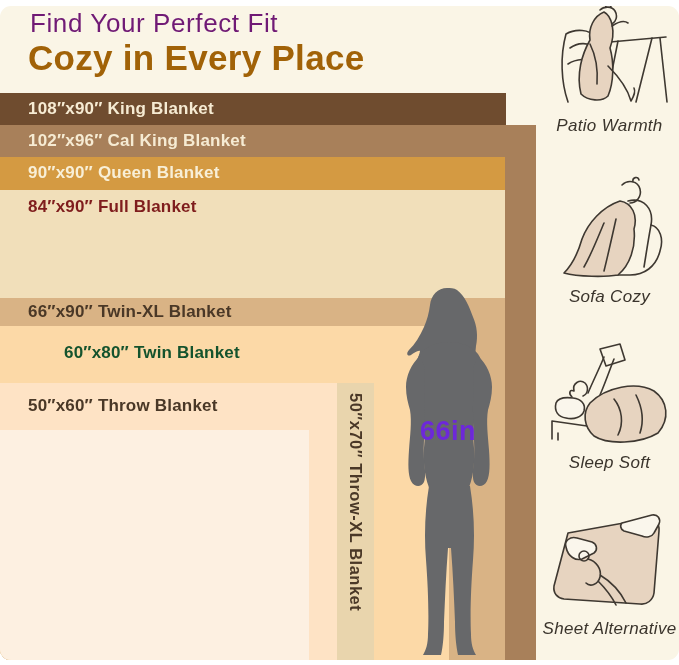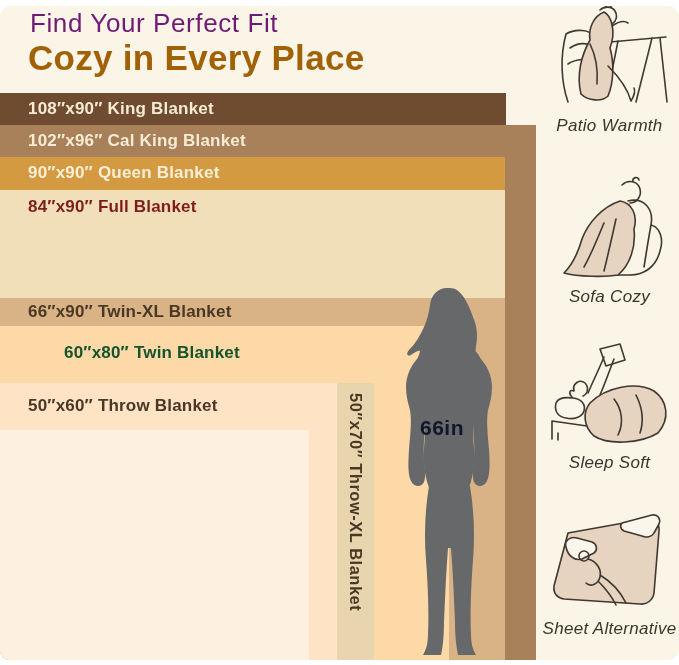--- a/index.html
+++ b/index.html
@@ -30,22 +30,22 @@
   .vlabel{
     position:absolute;left:337px;top:383px;width:37px;height:277px;
     writing-mode:vertical-rl;text-orientation:mixed;
     line-height:37px;padding-top:10px;box-sizing:border-box;
     font-size:16.5px;font-weight:700;color:#4a3827;letter-spacing:0.5px;
     white-space:nowrap;
   }
   
   .person-svg{position:absolute;left:393px;top:284px;}
   .person-height{
-    position:absolute;left:420px;top:416px;font-size:21px;font-weight:700;
-    color:#0f172a;letter-spacing:0.5px;
+    position:absolute;left:420px;top:416px;font-size:27px;font-weight:700;
+    color:#6d28d9;letter-spacing:0.5px;
   }
   
   .side-item{
     position:absolute;left:540px;width:139px;display:flex;
     flex-direction:column;align-items:center;
   }
   .side-illus{width:126px;height:104px;flex:0 0 auto;}
   .side-label{
     margin-top:8px;font-size:17px;font-style:italic;font-weight:500;
     color:#3a342c;letter-spacing:0.3px;white-space:nowrap;

